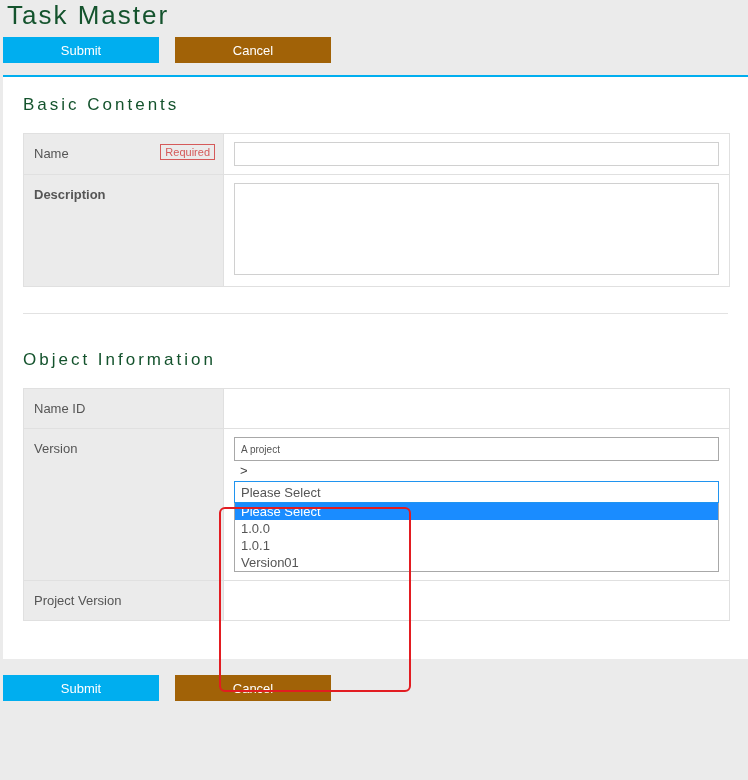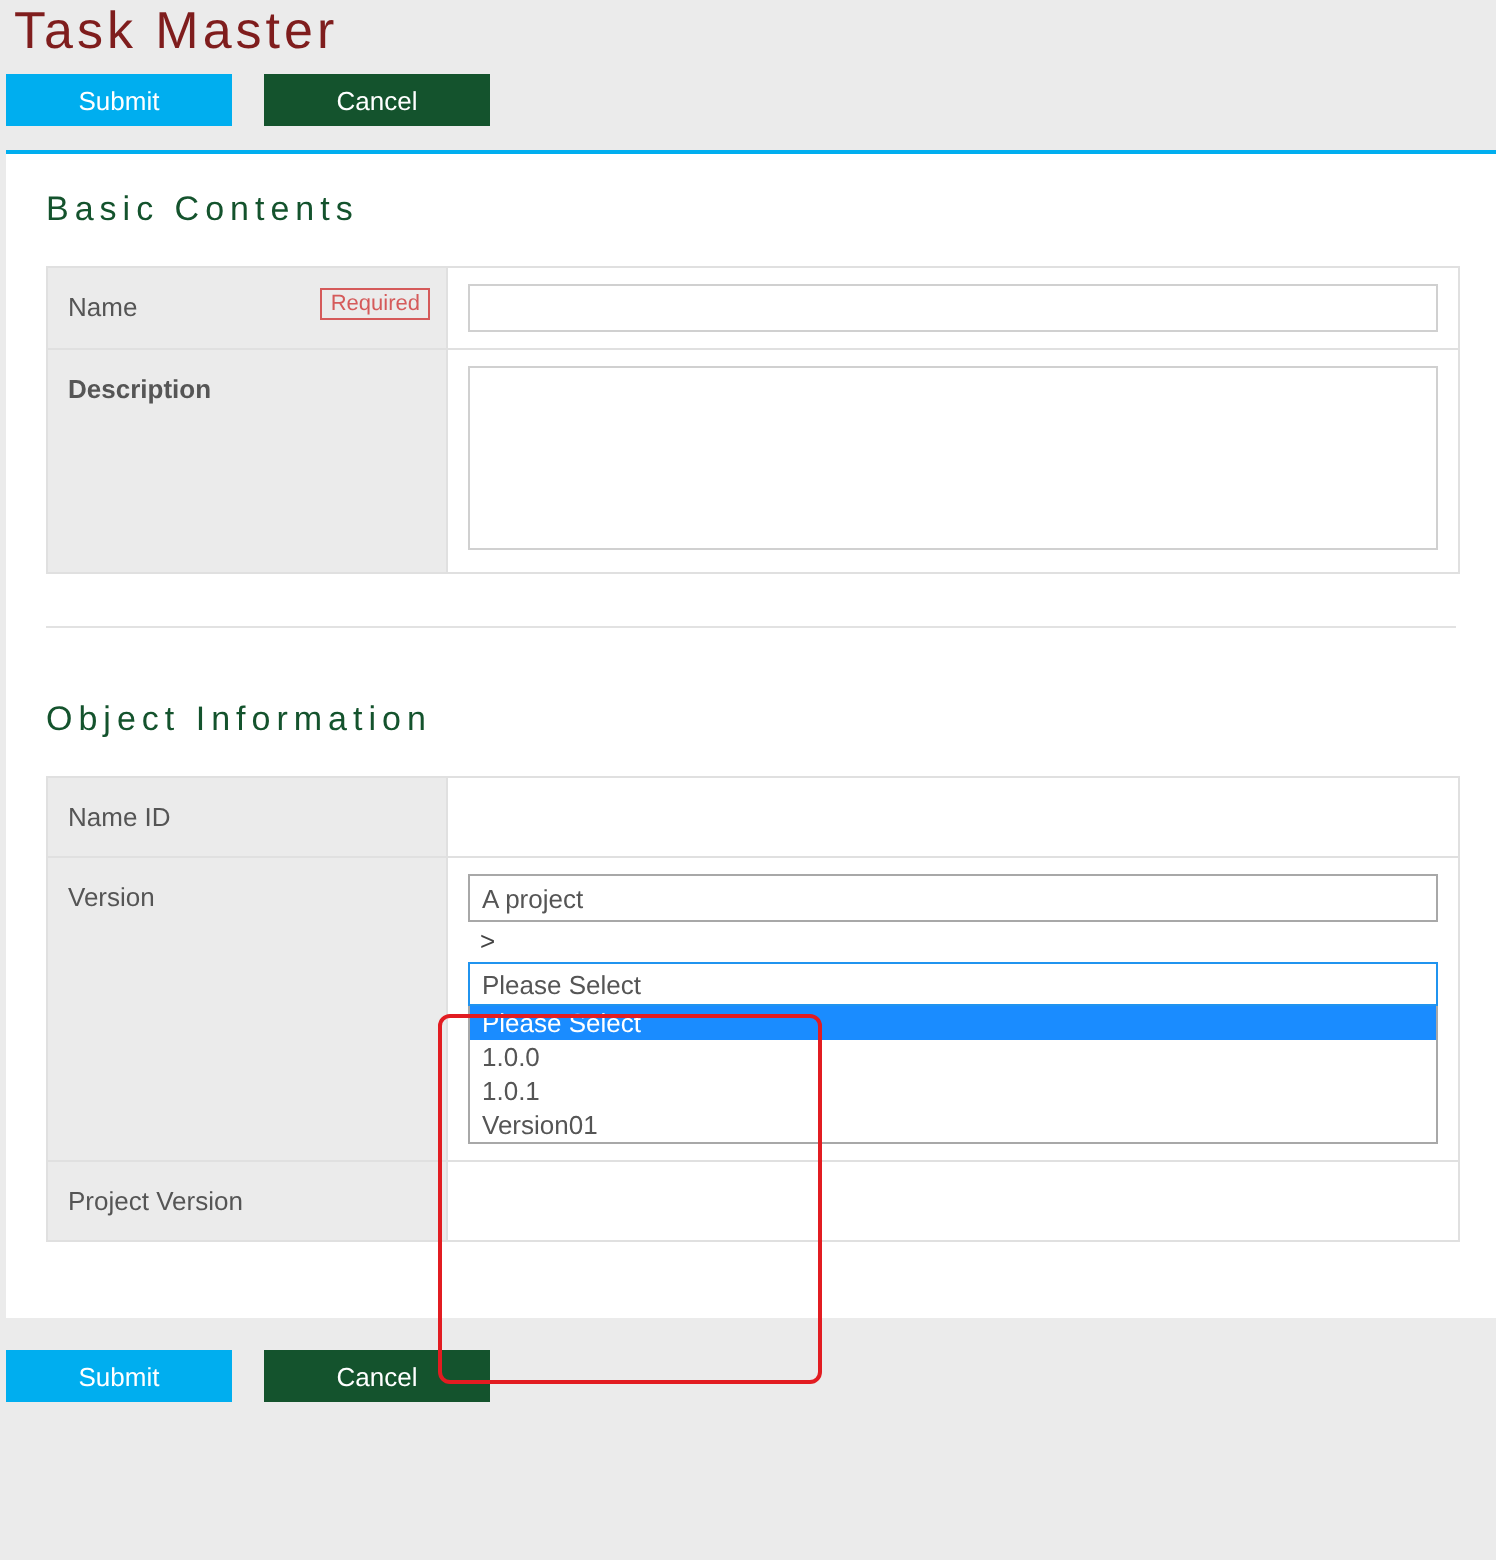--- a/index.html
+++ b/index.html
@@ -10,50 +10,50 @@
       width: 748px;
       height: 780px;
       overflow: hidden;
       font-size: 14px;
     }
     .page-wrap { padding: 0 0 0 3px; }
     .page-title {
       font-size: 26px;
       font-weight: 300;
       letter-spacing: 2px;
-      color: #7f1d1d;
+      color: #14532d;
       margin: 0 0 2px 4px;
     }
     .subtitle-hl {
       display: inline-block;
       border: 2px solid #e21c21;
       border-radius: 4px;
       padding: 4px 12px;
       margin: 0 0 10px 6px;
     }
     .subtitle-hl h2 {
       font-size: 19px;
       font-weight: 600;
       letter-spacing: 2px;
       color: #222;
     }
     .btn-row { display: flex; gap: 16px; margin: 6px 0 12px 0; }
     .btn {
-      width: 113px;
+      width: 156px;
       height: 26px;
       border: none;
       font-size: 13px;
       color: #fff;
       cursor: pointer;
       display: inline-flex;
       align-items: center;
       justify-content: center;
     }
     .btn-primary { background: #00aeef; }
-    .btn-secondary { background: #14532d; }
+    .btn-secondary { background: #a16207; }
     .content-white { background: #fff; padding: 0 0 30px 0; border-top: 2px solid #00aeef; }
     .section { padding: 18px 18px 8px 20px; }
     hr.thin { border: none; border-top: 1px solid #e2e2e2; margin: 18px 20px; }
     .section-title {
       font-size: 17px;
       font-weight: 400;
       letter-spacing: 3px;
       color: #14532d;
       margin-bottom: 18px;
     }
@@ -93,21 +93,21 @@
       resize: none;
     }
     .version-block {
       position: relative;
     }
     .version-first {
       width: 100%;
       height: 24px;
       border: 1px solid #a8a8a8;
       padding: 2px 6px;
-      font-size: 13px;
+      font-size: 10px;
       display: flex;
       align-items: center;
       background: #fff;
     }
     .gt-line {
       height: 20px;
       padding: 2px 6px;
       font-size: 13px;
       color: #444;
       background: #fff;

